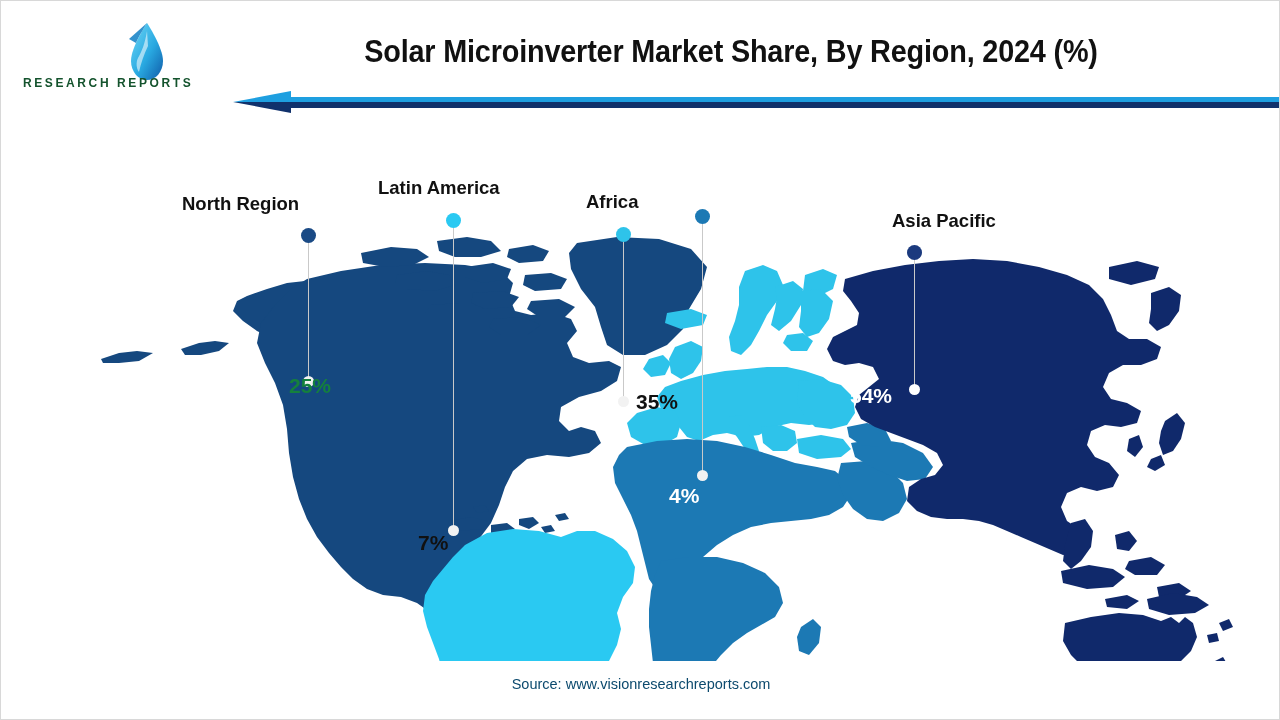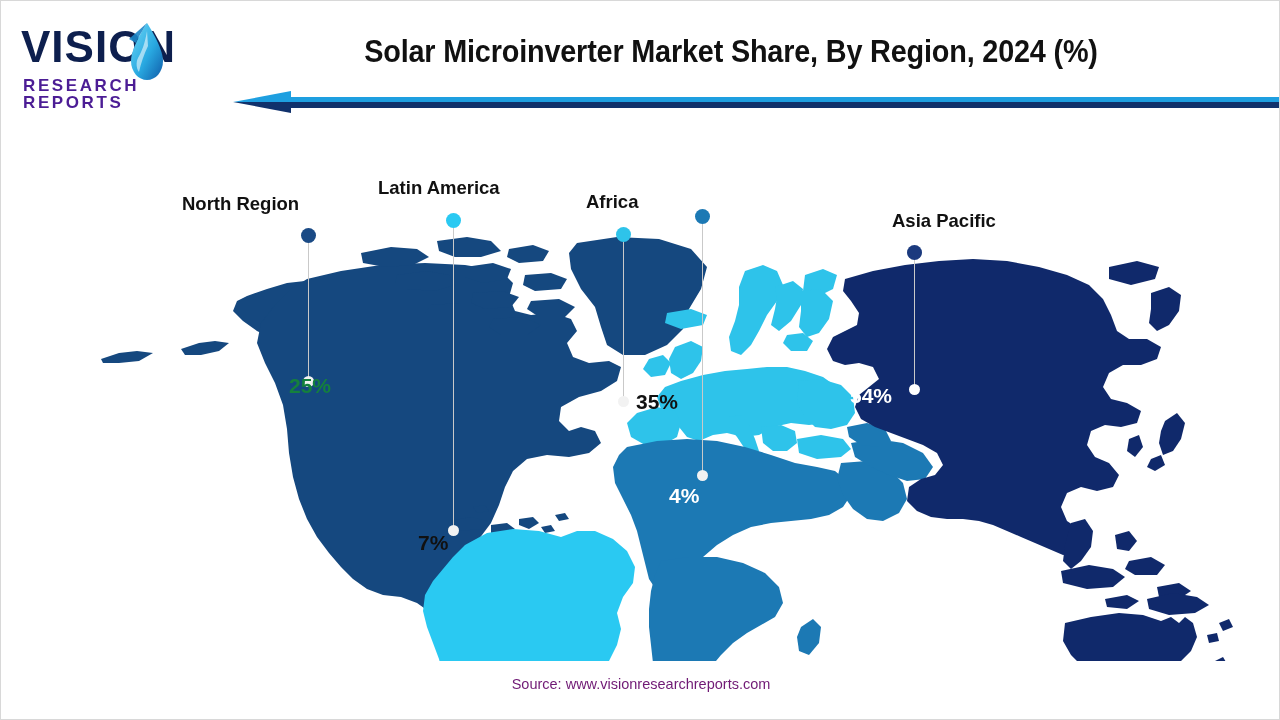--- a/index.html
+++ b/index.html
@@ -37,24 +37,24 @@
     font-weight: bold;
     letter-spacing: 1px;
     color: #0d1f4e;
     line-height: 1;
   }
   #logo-sub {
     position: absolute;
     left: 2px;
     top: 56px;
     font-family: "Liberation Sans", sans-serif;
-    font-size: 17px;
+    font-size: 12px;
     font-weight: bold;
     letter-spacing: 2.6px;
-    color: #4c1d95;
+    color: #14532d;
     line-height: 1;
   }
   #logo-drop {
     position: absolute;
     left: 104px;
     top: 0px;
     width: 40px;
     height: 62px;
   }
 
@@ -134,30 +134,29 @@
 
   
   #source {
     position: absolute;
     left: 0;
     top: 675px;
     width: 1280px;
     text-align: center;
     font-family: "Liberation Sans", sans-serif;
     font-size: 14.5px;
-    color: #701a75;
+    color: #0c4a6e;
   }
 </style>
 </head>
 <body>
 
 <div id="page">
 
   <div id="logo">
-    <div id="logo-word">VISION</div>
     <svg id="logo-drop" viewBox="0 0 40 62">
       <defs>
         <linearGradient id="dropg" x1="0" y1="0" x2="1" y2="1">
           <stop offset="0%" stop-color="#6fd8f7"></stop>
           <stop offset="55%" stop-color="#29a9e1"></stop>
           <stop offset="100%" stop-color="#0f5ba8"></stop>
         </linearGradient>
       </defs>
       <path d="M22 2 C22 2 6 26 6 40 C6 51 13.5 59 22 59 C30.5 59 38 51 38 40 C38 26 22 2 22 2 Z" fill="url(#dropg)"></path>
       <path d="M22 10 C20 22 17 30 13 37 C11 41 11 47 14 51 C16 42 19 33 23 25 Z" fill="#ffffff" opacity="0.55"></path>

